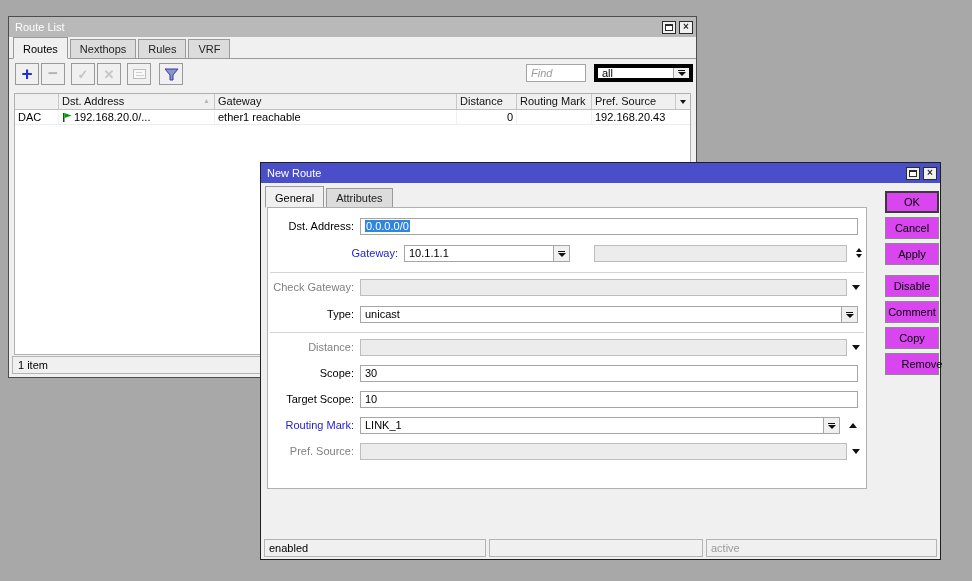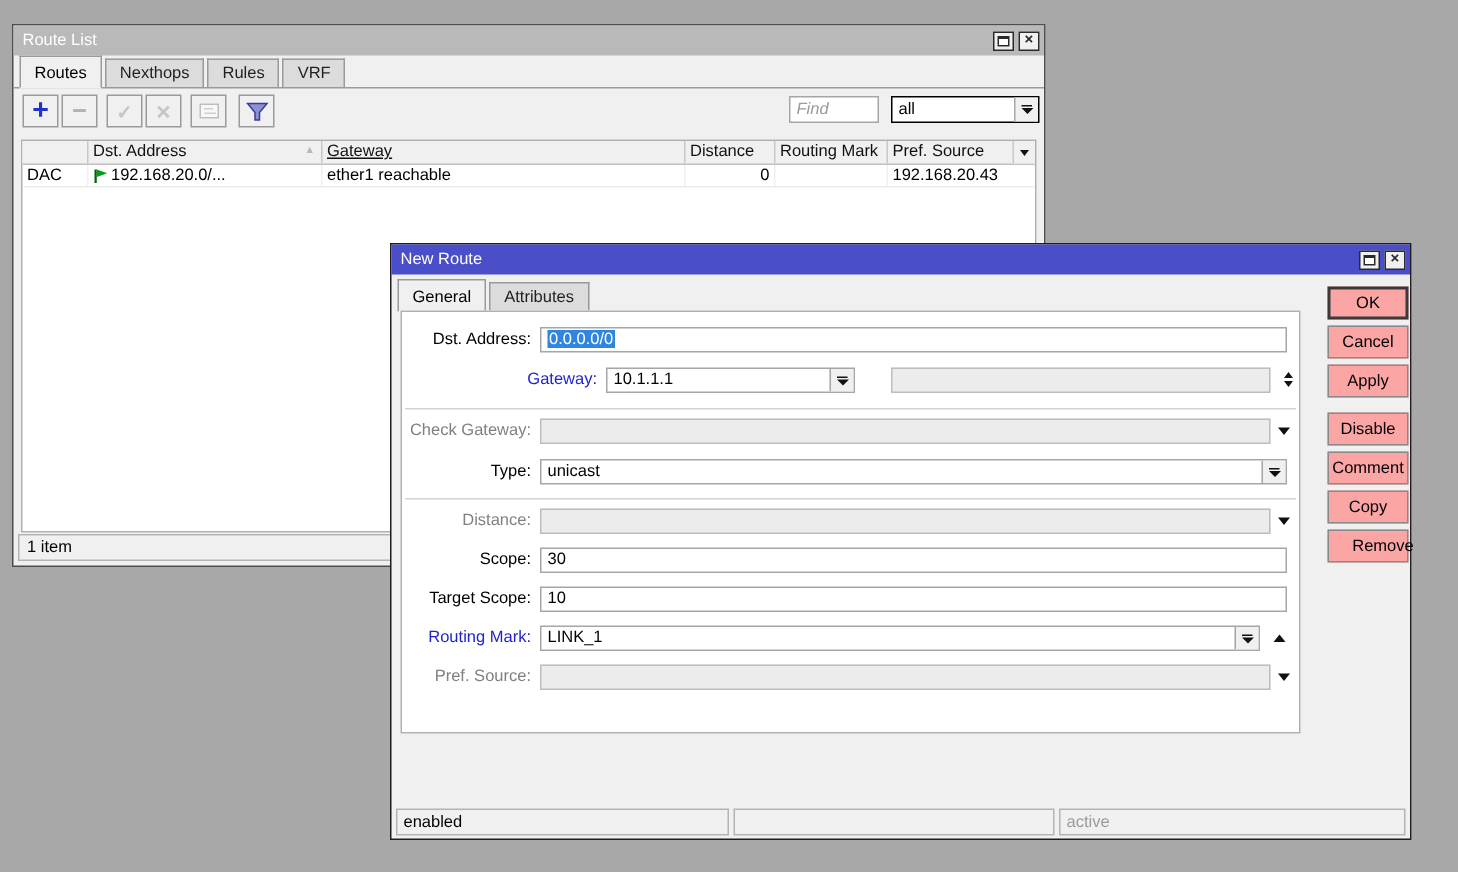--- a/index.html
+++ b/index.html
@@ -29,21 +29,21 @@
   .tbtn { position:absolute; top:4px; width:24px; height:22px; background:#f0f0f0; border:1px solid #9a9a9a; display:flex; align-items:center; justify-content:center; }
   .plusglyph { color:#2233cc; font-size:19px; font-weight:bold; line-height:16px; }
   .minusglyph { color:#b0b0b0; font-size:17px; font-weight:bold; line-height:14px; }
   .checkglyph, .xglyph { color:#c6c6c6; font-size:13px; font-weight:bold; }
   .cardicon { width:13px; height:10px; border:1px solid #bdbdbd; background:#f8f8f8; position:relative; }
   .cardicon::before { content:""; position:absolute; left:2px; top:2px; width:6px; height:1px; background:#cfcfcf; }
   .cardicon::after { content:""; position:absolute; left:2px; top:5px; width:8px; height:1px; background:#cfcfcf; }
 
   .findbox { position:absolute; left:517px; top:5px; width:60px; height:18px; background:#fff; border:1px solid #a6a6a6; display:flex; align-items:center; padding:0 4px; }
   .findtext { color:#9a9a9a; font-style:italic; }
-  .allcombo { position:absolute; left:585px; top:5px; width:99px; height:18px; background:#fff; border:1px solid #000000; display:flex; align-items:center; padding:0 20px 0 4px; }
+  .allcombo { position:absolute; left:585px; top:5px; width:99px; height:18px; background:#fff; border:4px solid #000000; display:flex; align-items:center; padding:0 20px 0 4px; }
 
   
   .combo-btn { position:absolute; right:0; top:0; bottom:0; width:16px; border-left:1px solid #a6a6a6; background:#f0f0f0; display:flex; flex-direction:column; align-items:center; justify-content:center; gap:1px; }
   .cg-bar { width:7px; height:1px; background:#111; }
   .cg-tri { width:0; height:0; border-left:4px solid transparent; border-right:4px solid transparent; border-top:4px solid #111; }
 
   .tri-down { width:0; height:0; border-left:4px solid transparent; border-right:4px solid transparent; border-top:5px solid #111; }
   .tri-up { width:0; height:0; border-left:4px solid transparent; border-right:4px solid transparent; border-bottom:5px solid #111; }
   .spin { display:flex; flex-direction:column; gap:2px; align-items:center; }
   .spin .tri-up, .spin .tri-down { border-left-width:3px; border-right-width:3px; }
@@ -65,21 +65,21 @@
   .panel { position:absolute; left:6px; top:44px; width:600px; height:282px; background:#fff; border:1px solid #b0b0b0; }
   .frow { position:absolute; left:0; right:0; height:17px; }
   .flabel { position:absolute; left:0; top:2px; width:86px; text-align:right; color:#000; }
   .flabel.dim { color:#808080; }
   .flabel.mod { color:#2222cc; }
   .field { position:absolute; top:0; height:17px; background:#fff; border:1px solid #a6a6a6; padding:1px 4px; white-space:nowrap; overflow:hidden; }
   .field.disabled { background:#ececec; border-color:#bdbdbd; }
   .selval { background:#2e86e0; color:#fff; padding:0 1px; }
   .sep { position:absolute; left:2px; right:2px; height:1px; background:#d4d4d4; }
   .exttri { position:absolute; top:6px; }
-  .btn { position:absolute; left:624px; width:54px; height:22px; background:#fca5a5; border:1px solid #8a8a8a; display:flex; align-items:center; justify-content:center; cursor:default; }
+  .btn { position:absolute; left:624px; width:54px; height:22px; background:#d946ef; border:1px solid #8a8a8a; display:flex; align-items:center; justify-content:center; cursor:default; }
   .btn.default { border:1px solid #3a3a3a; box-shadow: inset 0 0 0 1px #3a3a3a; }
 
   .dstatus { position:absolute; left:3px; right:3px; bottom:2px; height:18px; display:flex; gap:3px; }
   .dcell { border:1px solid #b4b4b4; background:#f0f0f0; display:flex; align-items:center; padding:0 4px; }
   .dcell.c1 { flex:0 0 222px; } .dcell.c2 { flex:0 0 214px; } .dcell.c3 { flex:1; color:#9a9a9a; }
 
   .flagicon { display:inline-block; }
 </style>
 </head>
 <body>
@@ -134,21 +134,21 @@
           <span class="cg-bar"></span>
           <span class="cg-tri"></span>
         </span>
     </span>
   </div>
 
   <div class="tablearea">
     <div class="thead">
       <span class="th" style="left:0; width:44px;"></span>
       <span class="th" style="left:44px; width:156px;"><span>Dst. Address</span><span class="sorticon">▲</span></span>
-      <span class="th" style="left:200px; width:242px;text-decoration:underline;">Gateway</span>
+      <span class="th" style="left:200px; width:242px;">Gateway</span>
       <span class="th" style="left:442px; width:60px;">Distance</span>
       <span class="th" style="left:502px; width:75px;">Routing Mark</span>
       <span class="th" style="left:577px; width:90px; border-right:none;">Pref. Source</span>
       <span class="hdrbtn">
           <span class="tri-down"></span>
         </span>
     </div>
     <div class="trow">
       <span class="td" style="left:0; width:44px;">DAC</span>
       <span class="td" style="left:44px; width:156px;">

